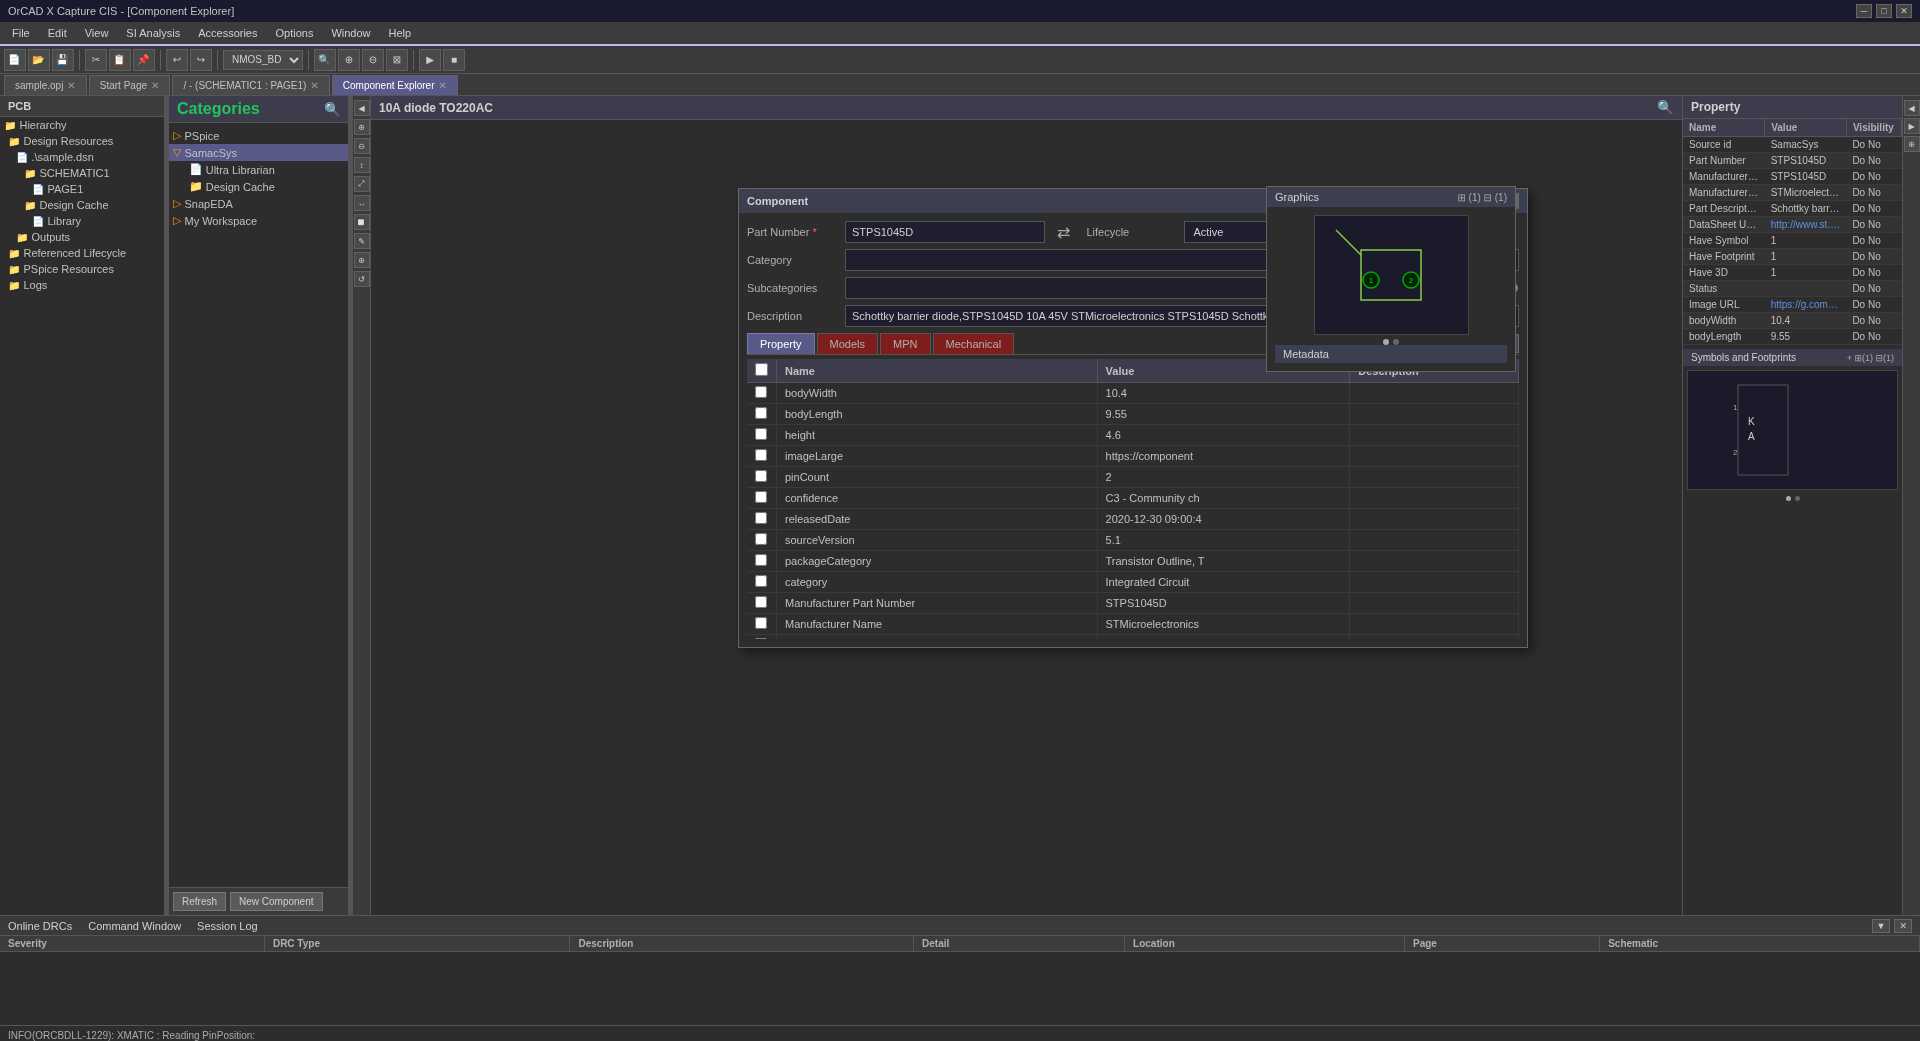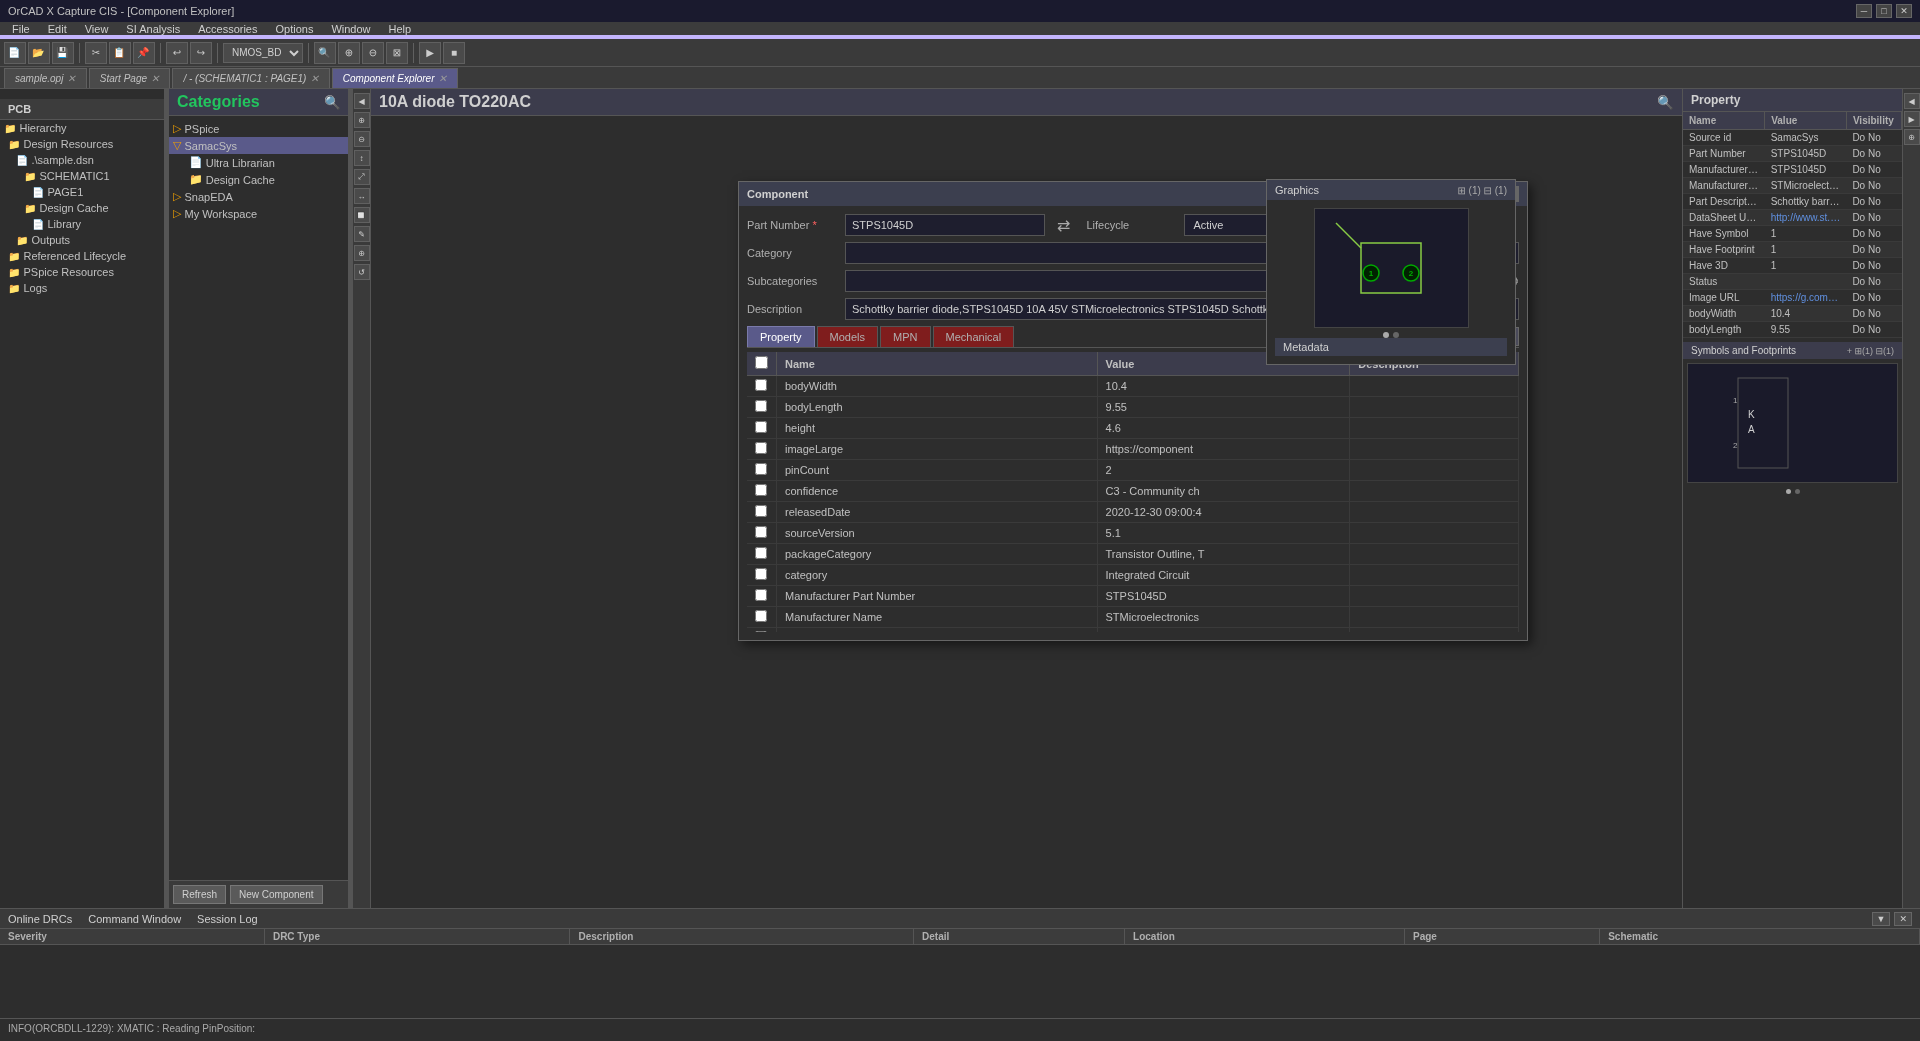--- a/index.html
+++ b/index.html
@@ -5,38 +5,38 @@
     * { box-sizing: border-box; margin: 0; padding: 0; }
     body { font-family: 'Segoe UI', Arial, sans-serif; font-size: 11px; background: #2d2d2d; color: #d0d0d0; overflow: hidden; width: 1920px; height: 1041px; }
 
     
     .title-bar { background: #1a1a2e; height: 22px; display: flex; align-items: center; padding: 0 8px; justify-content: space-between; }
     .title-bar-text { color: #c0c0c0; font-size: 11px; }
     .title-bar-controls { display: flex; gap: 4px; }
     .title-bar-btn { width: 16px; height: 14px; background: #444; border: 1px solid #666; cursor: pointer; font-size: 9px; display: flex; align-items: center; justify-content: center; color: #ccc; }
 
     
-    .menu-bar { background: #3c3c3c; height: 17px; display: flex; align-items: center; padding: 0 4px; gap: 2px; border-bottom: 4px solid #c4b5fd; }
+    .menu-bar { background: #3c3c3c; height: 24px; display: flex; align-items: center; padding: 0 4px; gap: 2px; border-bottom: 2px solid #c4b5fd; }
     .menu-item { padding: 2px 8px; color: #d0d0d0; cursor: pointer; font-size: 11px; }
 
     
     .toolbar { background: #3a3a3a; height: 28px; display: flex; align-items: center; padding: 0 4px; gap: 2px; border-bottom: 1px solid #555; }
     .toolbar-btn { width: 22px; height: 22px; background: #4a4a4a; border: 1px solid #606060; cursor: pointer; display: flex; align-items: center; justify-content: center; color: #ccc; font-size: 10px; }
     .toolbar-separator { width: 1px; height: 20px; background: #606060; margin: 0 3px; }
     .toolbar-dropdown { height: 20px; background: #4a4a4a; border: 1px solid #606060; color: #d0d0d0; font-size: 10px; padding: 0 4px; min-width: 80px; }
 
     
-    .tab-bar { background: #3a3a3a; height: 22px; display: flex; align-items: flex-end; padding: 0 4px; border-bottom: 1px solid #555; font-style: italic; }
+    .tab-bar { background: #3a3a3a; height: 22px; display: flex; align-items: flex-end; padding: 0 4px; border-bottom: 1px solid #555; }
     .tab { height: 20px; padding: 0 10px; background: #4a4a4a; border: 1px solid #606060; border-bottom: none; color: #c0c0c0; font-size: 10px; display: flex; align-items: center; gap: 4px; cursor: pointer; margin-right: 2px; }
     .tab.active { background: #5a5a8a; color: #fff; }
     .tab-close { color: #999; cursor: pointer; }
 
     
     .left-panel { width: 165px; background: #2d2d2d; border-right: 1px solid #555; display: flex; flex-direction: column; }
-    .panel-header { background: #3c3c3c; padding: 4px 8px; font-size: 11px; font-weight: bold; color: #d0d0d0; border-bottom: 1px solid #555; margin-top: 10px; }
+    .panel-header { background: #3c3c3c; padding: 4px 8px; font-size: 11px; font-weight: bold; color: #d0d0d0; border-bottom: 1px solid #555; }
     .tree-item { padding: 2px 4px; cursor: pointer; display: flex; align-items: center; gap: 3px; font-size: 11px; color: #c0c0c0; }
     .tree-item.selected { background: #5a5a8a; }
     .folder-icon { color: #f0a000; font-size: 10px; }
     .file-icon { color: #80b0d0; font-size: 10px; }
 
     .left-panel-footer { display: flex; gap: 4px; padding: 4px; background: #3a3a3a; border-top: 1px solid #555; }
     .footer-btn { padding: 3px 8px; background: #5a5a5a; border: 1px solid #777; color: #d0d0d0; font-size: 10px; cursor: pointer; }
 
     
     .component-dialog { position: absolute; top: 92px; left: 350px; width: 790px; background: #2d2d2d; border: 1px solid #666; box-shadow: 4px 4px 10px rgba(0,0,0,0.5); z-index: 100; margin-left: 17px; }
@@ -280,21 +280,21 @@
     <div class="side-btn">↔</div>
     <div class="side-btn">🔲</div>
     <div class="side-btn">✎</div>
     <div class="side-btn">⊕</div>
     <div class="side-btn">↺</div>
   </div>
 
   <div style="flex:1; background:#2d2d2d; position:relative; overflow:hidden;">
 
     <div style="background:#3c3c4c; padding:4px 8px; display:flex; align-items:center; justify-content:space-between; border-bottom:1px solid #555;">
-      <span style="font-size:16px; color:#d0d0d0; font-weight:bold;">10A diode TO220AC</span>
+      <span style="font-size:12px; color:#d0d0d0; font-weight:bold;">10A diode TO220AC</span>
       <button style="background:none;border:none;color:#aaa;cursor:pointer;">🔍</button>
     </div>
 
     <div class="component-dialog">
 
       <div class="dialog-title-bar">
         <span class="dialog-title">Component</span>
         <button class="dialog-close">✕</button>
       </div>
 

